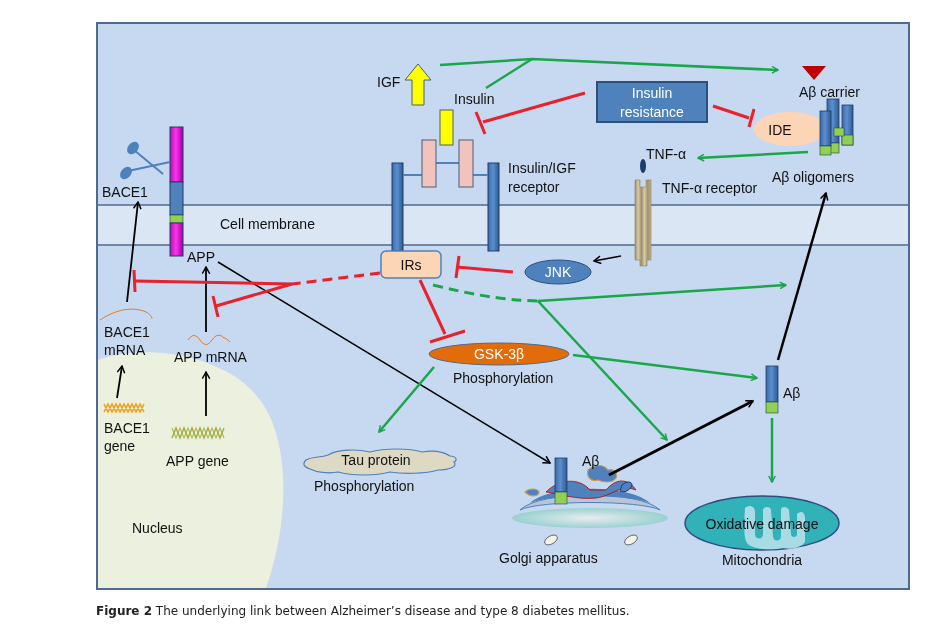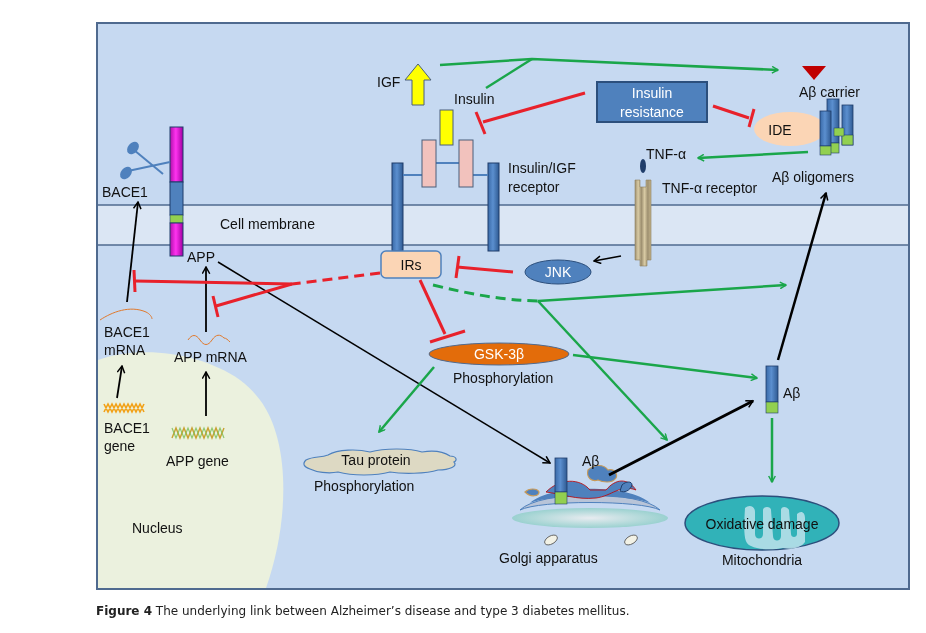--- a/index.html
+++ b/index.html
@@ -212,14 +212,14 @@
 
   <line x1="772" y1="418" x2="772" y2="482" stroke="#1aa64a" stroke-width="2.5" marker-end="url(#arrG)"></line>
 
   <ellipse cx="762" cy="523" rx="77" ry="27" fill="#31b2b8" stroke="#2c4f7c" stroke-width="1.5"></ellipse>
   <path d="M745,508 c4,-4 10,-2 10,4 l0,22 c0,6 8,6 8,0 l0,-24 c0,-4 8,-4 8,0 l2,26 c0,6 8,6 8,0 l0,-26 c0,-4 6,-4 8,0 l2,24 c0,4 6,4 6,0 l0,-20 c4,-4 8,-2 8,4 l0,24 c-4,6 -14,8 -22,6 c-10,2 -24,2 -32,-2 c-6,-2 -8,-8 -6,-38 Z" fill="#b7dfe9" opacity="0.9"></path>
   <text class="lbl" x="762" y="529" text-anchor="middle">Oxidative damage</text>
   <text class="lbl" x="762" y="565" text-anchor="middle">Mitochondria</text>
 </svg>
 
 <div id="caption">
-  <b>Figure 4</b><span> The underlying link between Alzheimer’s disease and type 3 diabetes mellitus.</span>
+  <b>Figure 2</b><span> The underlying link between Alzheimer’s disease and type 8 diabetes mellitus.</span>
 </div>
 
 </body></html>

